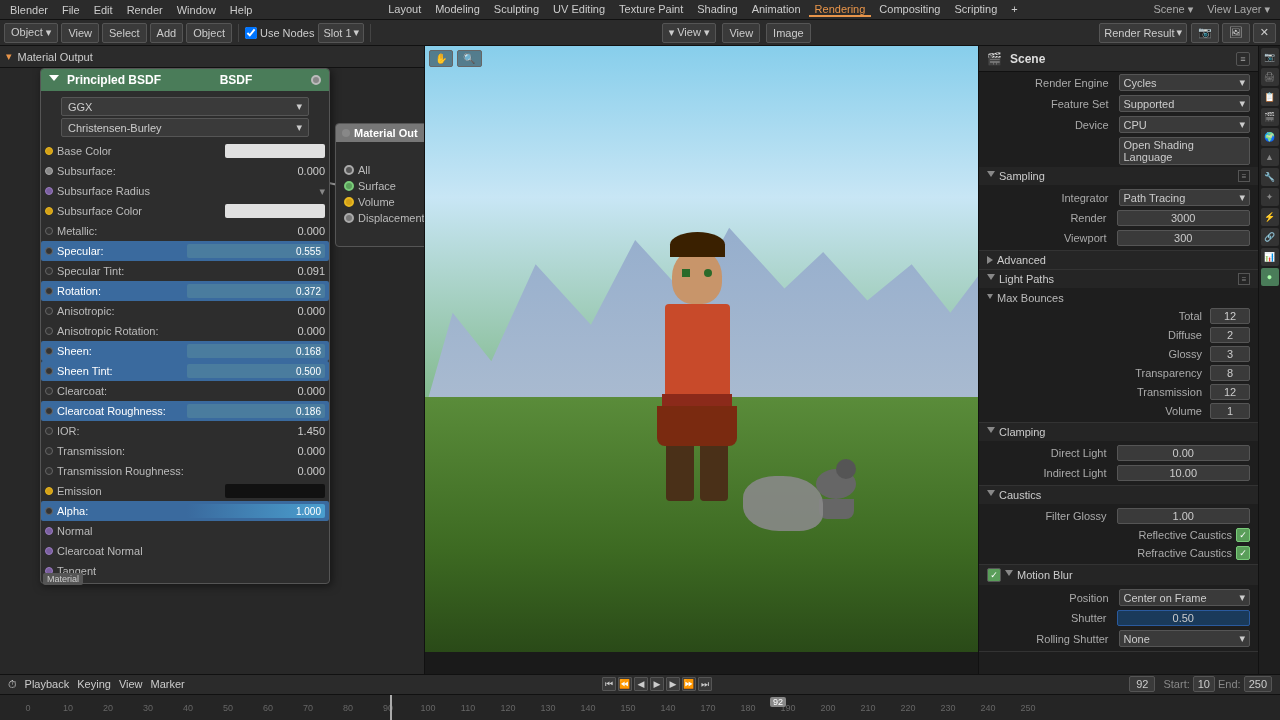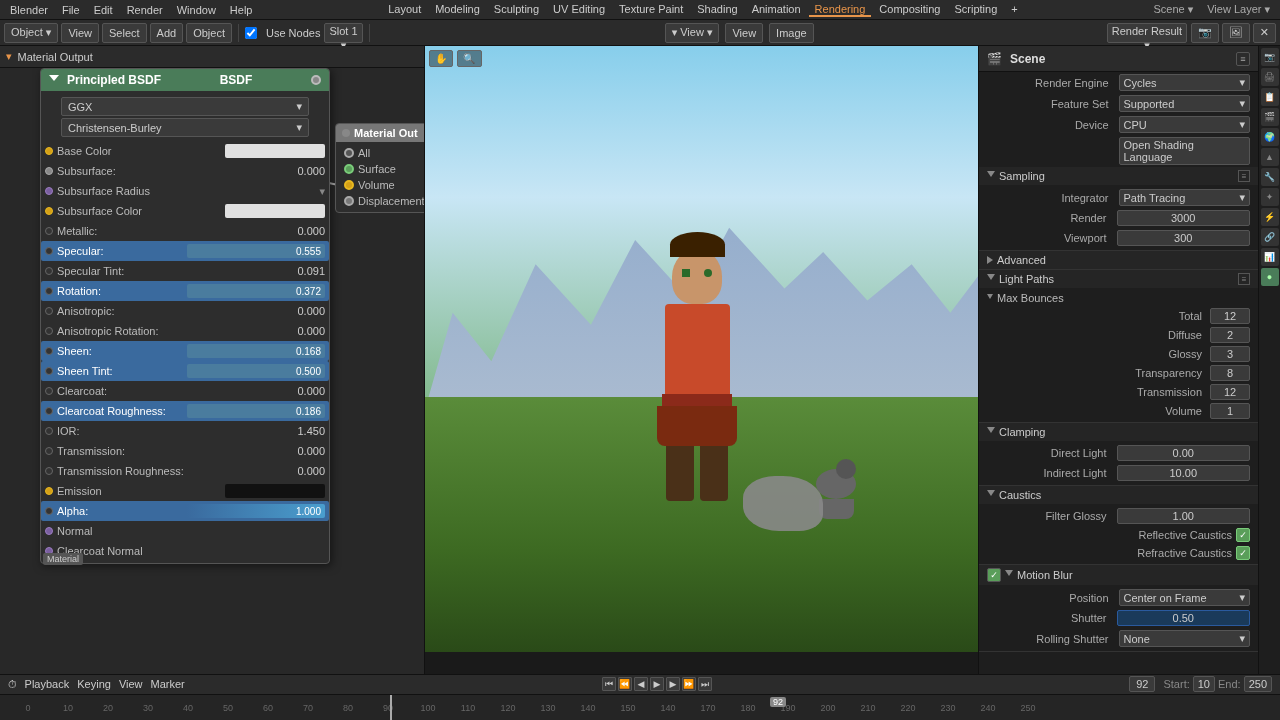--- a/index.html
+++ b/index.html
@@ -59,21 +59,21 @@
       align-items: center;
     }
     .toolbar-sep { width: 1px; height: 18px; background: #444; margin: 0 2px; }
     .toolbar-dropdown {
       background: #3a3a3a;
       border: 1px solid #555;
       color: #ccc;
       padding: 1px 4px;
       font-size: 11px;
       height: 20px;
-      display: flex; align-items: center; gap: 2px; cursor: pointer; border-radius: 2px; flex-direction: column;
+      display: flex; align-items: center; gap: 2px; cursor: pointer; border-radius: 2px;
     }
 
     
     .main-layout {
       display: flex;
       height: calc(720px - 20px - 26px - 26px - 20px);
     }
 
     
     .left-panel {
@@ -213,21 +213,21 @@
     }
     .matout-title {
       background: #777;
       padding: 3px 6px;
       font-size: 11px;
       font-weight: bold;
       color: #fff;
       border-radius: 3px 3px 0 0;
       display: flex; align-items: center; gap: 4px;
     }
-    .matout-rows { padding: 3px 0; }
+    .matout-rows { padding: 20px 0; }
     .matout-row {
       display: flex;
       align-items: center;
       padding: 2px 8px;
       gap: 4px;
       font-size: 11px;
       color: #bbb;
     }
     .matout-socket {
       width: 10px; height: 10px;
@@ -571,21 +571,21 @@
 
 <div class="header-toolbar">
   <div class="toolbar-group">
     <div class="toolbar-btn">Object ▾</div>
     <div class="toolbar-btn">View</div>
     <div class="toolbar-btn">Select</div>
     <div class="toolbar-btn">Add</div>
     <div class="toolbar-btn">Object</div>
   </div>
   <div class="toolbar-sep"></div>
-  <label style="display:flex;align-items:center;gap:9px;color:#ccc;">
+  <label style="display:flex;align-items:center;gap:3px;color:#ccc;">
     <input type="checkbox" checked="" style="width: 12px; height: 12px;">
     <span>Use Nodes</span>
   </label>
   <div class="toolbar-dropdown">
     <span>Slot 1</span>
     <span>▾</span>
   </div>
   <div class="toolbar-sep"></div>
   <div style="flex:1;display:flex;justify-content:center;gap:6px;align-items:center;">
     <div class="toolbar-btn">▾ View ▾</div>
@@ -780,20 +780,25 @@
             <div style="width:4px;"></div>
             <span class="row-label">Normal</span>
           </div>
 
           <div class="node-row">
             <div class="dot-purple"></div>
             <div style="width:4px;"></div>
             <span class="row-label">Clearcoat Normal</span>
           </div>
 
+          <div class="node-row">
+            <div class="dot-purple"></div>
+            <div style="width:4px;"></div>
+            <span class="row-label">Tangent</span>
+          </div>
 
           <div style="position:absolute;bottom:-2px;left:2px;background:#555;color:#ccc;font-size:9px;padding:1px 4px;border-radius:2px;">Material</div>
         </div>
       </div>
 
       <div class="matout-node">
         <div class="matout-title">
           <div style="width:8px;height:8px;background:#888;border-radius:50%;"></div>
           <span>Material Out</span>
         </div>

